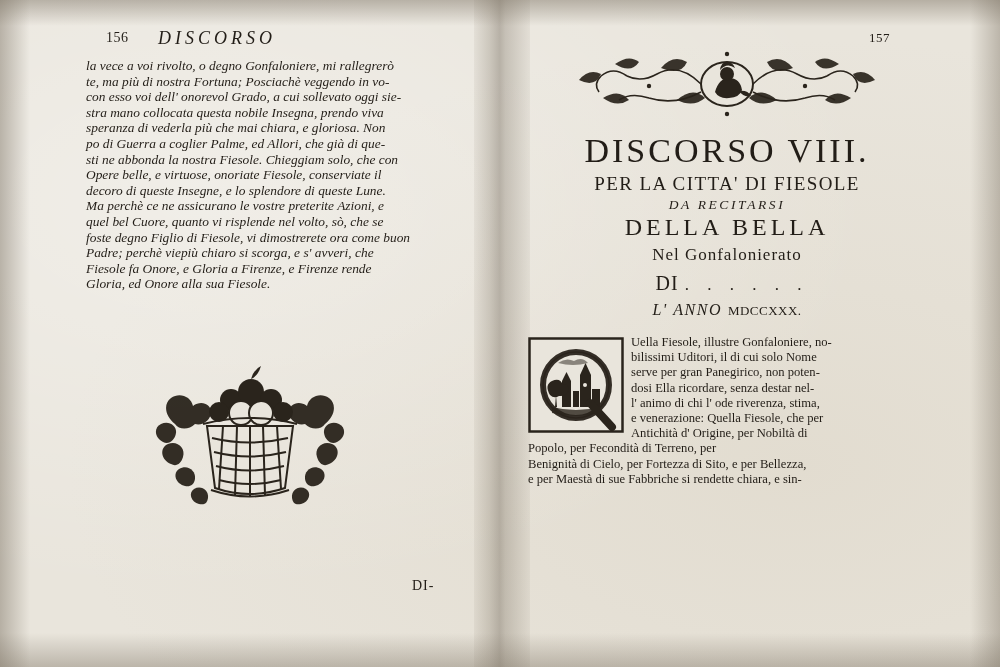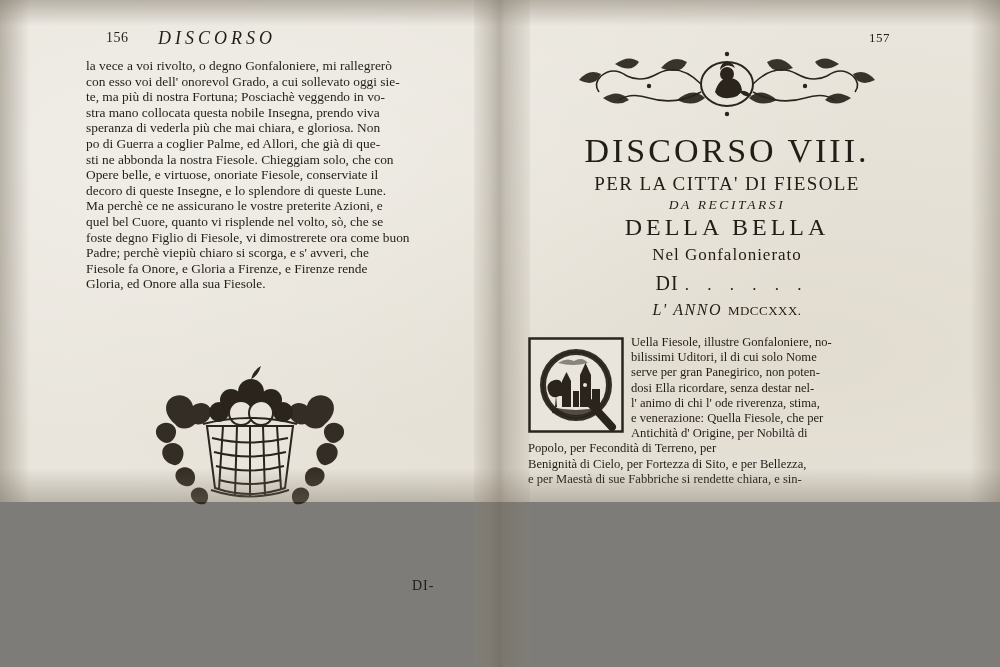--- a/index.html
+++ b/index.html
@@ -9,21 +9,21 @@
   }
   body {
     width: 1000px;
     height: 667px;
     overflow: hidden;
     font-family: "Liberation Serif", serif;
   }
   .spread {
     position: relative;
     width: 1000px;
-    height: 502px;
+    height: 667px;
     background: #e9e5dc;
     background-image:
       radial-gradient(ellipse at 20% 30%, rgba(255,255,255,0.35), rgba(255,255,255,0) 60%),
       radial-gradient(ellipse at 80% 70%, rgba(210,200,180,0.30), rgba(255,255,255,0) 65%);
   }
   
   .edge-top, .edge-bottom, .edge-left, .edge-right {
     position: absolute;
     pointer-events: none;
   }
@@ -84,21 +84,21 @@
   .body-col {
     margin-top: 4px;
     padding-left: 46px;
     padding-right: 8px;
     font-size: 13.4px;
     line-height: 15.6px;
     text-align: justify;
     text-align-last: left;
     hyphens: none;
   }
-  .body-col p { margin: 0; }
+  .body-col p { margin: 0; font-style: italic; }
   .body-col .line { display: block; white-space: pre-wrap; }
 
   .ornament-wrap {
     margin-top: 46px;
     display: flex;
     justify-content: center;
     align-items: center;
   }
   .catchword-left {
     position: absolute;
@@ -213,22 +213,22 @@
   <div class="page page-left">
 
     <div class="folio-row">
       <div class="folio-left">156</div>
       <div class="running-head">DISCORSO</div>
     </div>
 
     <div class="body-col">
       <p>
         <span class="line">la vece a voi rivolto, o degno Gonfaloniere, mi rallegrerò</span>
+        <span class="line">te, ma più di nostra Fortuna; Posciachè veggendo in vo-</span>
         <span class="line">con esso voi dell' onorevol Grado, a cui sollevato oggi sie-</span>
-        <span class="line">te, ma più di nostra Fortuna; Posciachè veggendo in vo-</span>
         <span class="line">stra mano collocata questa nobile Insegna, prendo viva</span>
         <span class="line">speranza di vederla più che mai chiara, e gloriosa. Non</span>
         <span class="line">po di Guerra a coglier Palme, ed Allori, che già di que-</span>
         <span class="line">sti ne abbonda la nostra Fiesole. Chieggiam solo, che con</span>
         <span class="line">Opere belle, e virtuose, onoriate Fiesole, conserviate il</span>
         <span class="line">decoro di queste Insegne, e lo splendore di queste Lune.</span>
         <span class="line">Ma perchè ce ne assicurano le vostre preterite Azioni, e</span>
         <span class="line">quel bel Cuore, quanto vi risplende nel volto, sò, che se</span>
         <span class="line">foste degno Figlio di Fiesole, vi dimostrerete ora come buon</span>
         <span class="line">Padre; perchè viepiù chiaro si scorga, e s' avveri, che</span>

